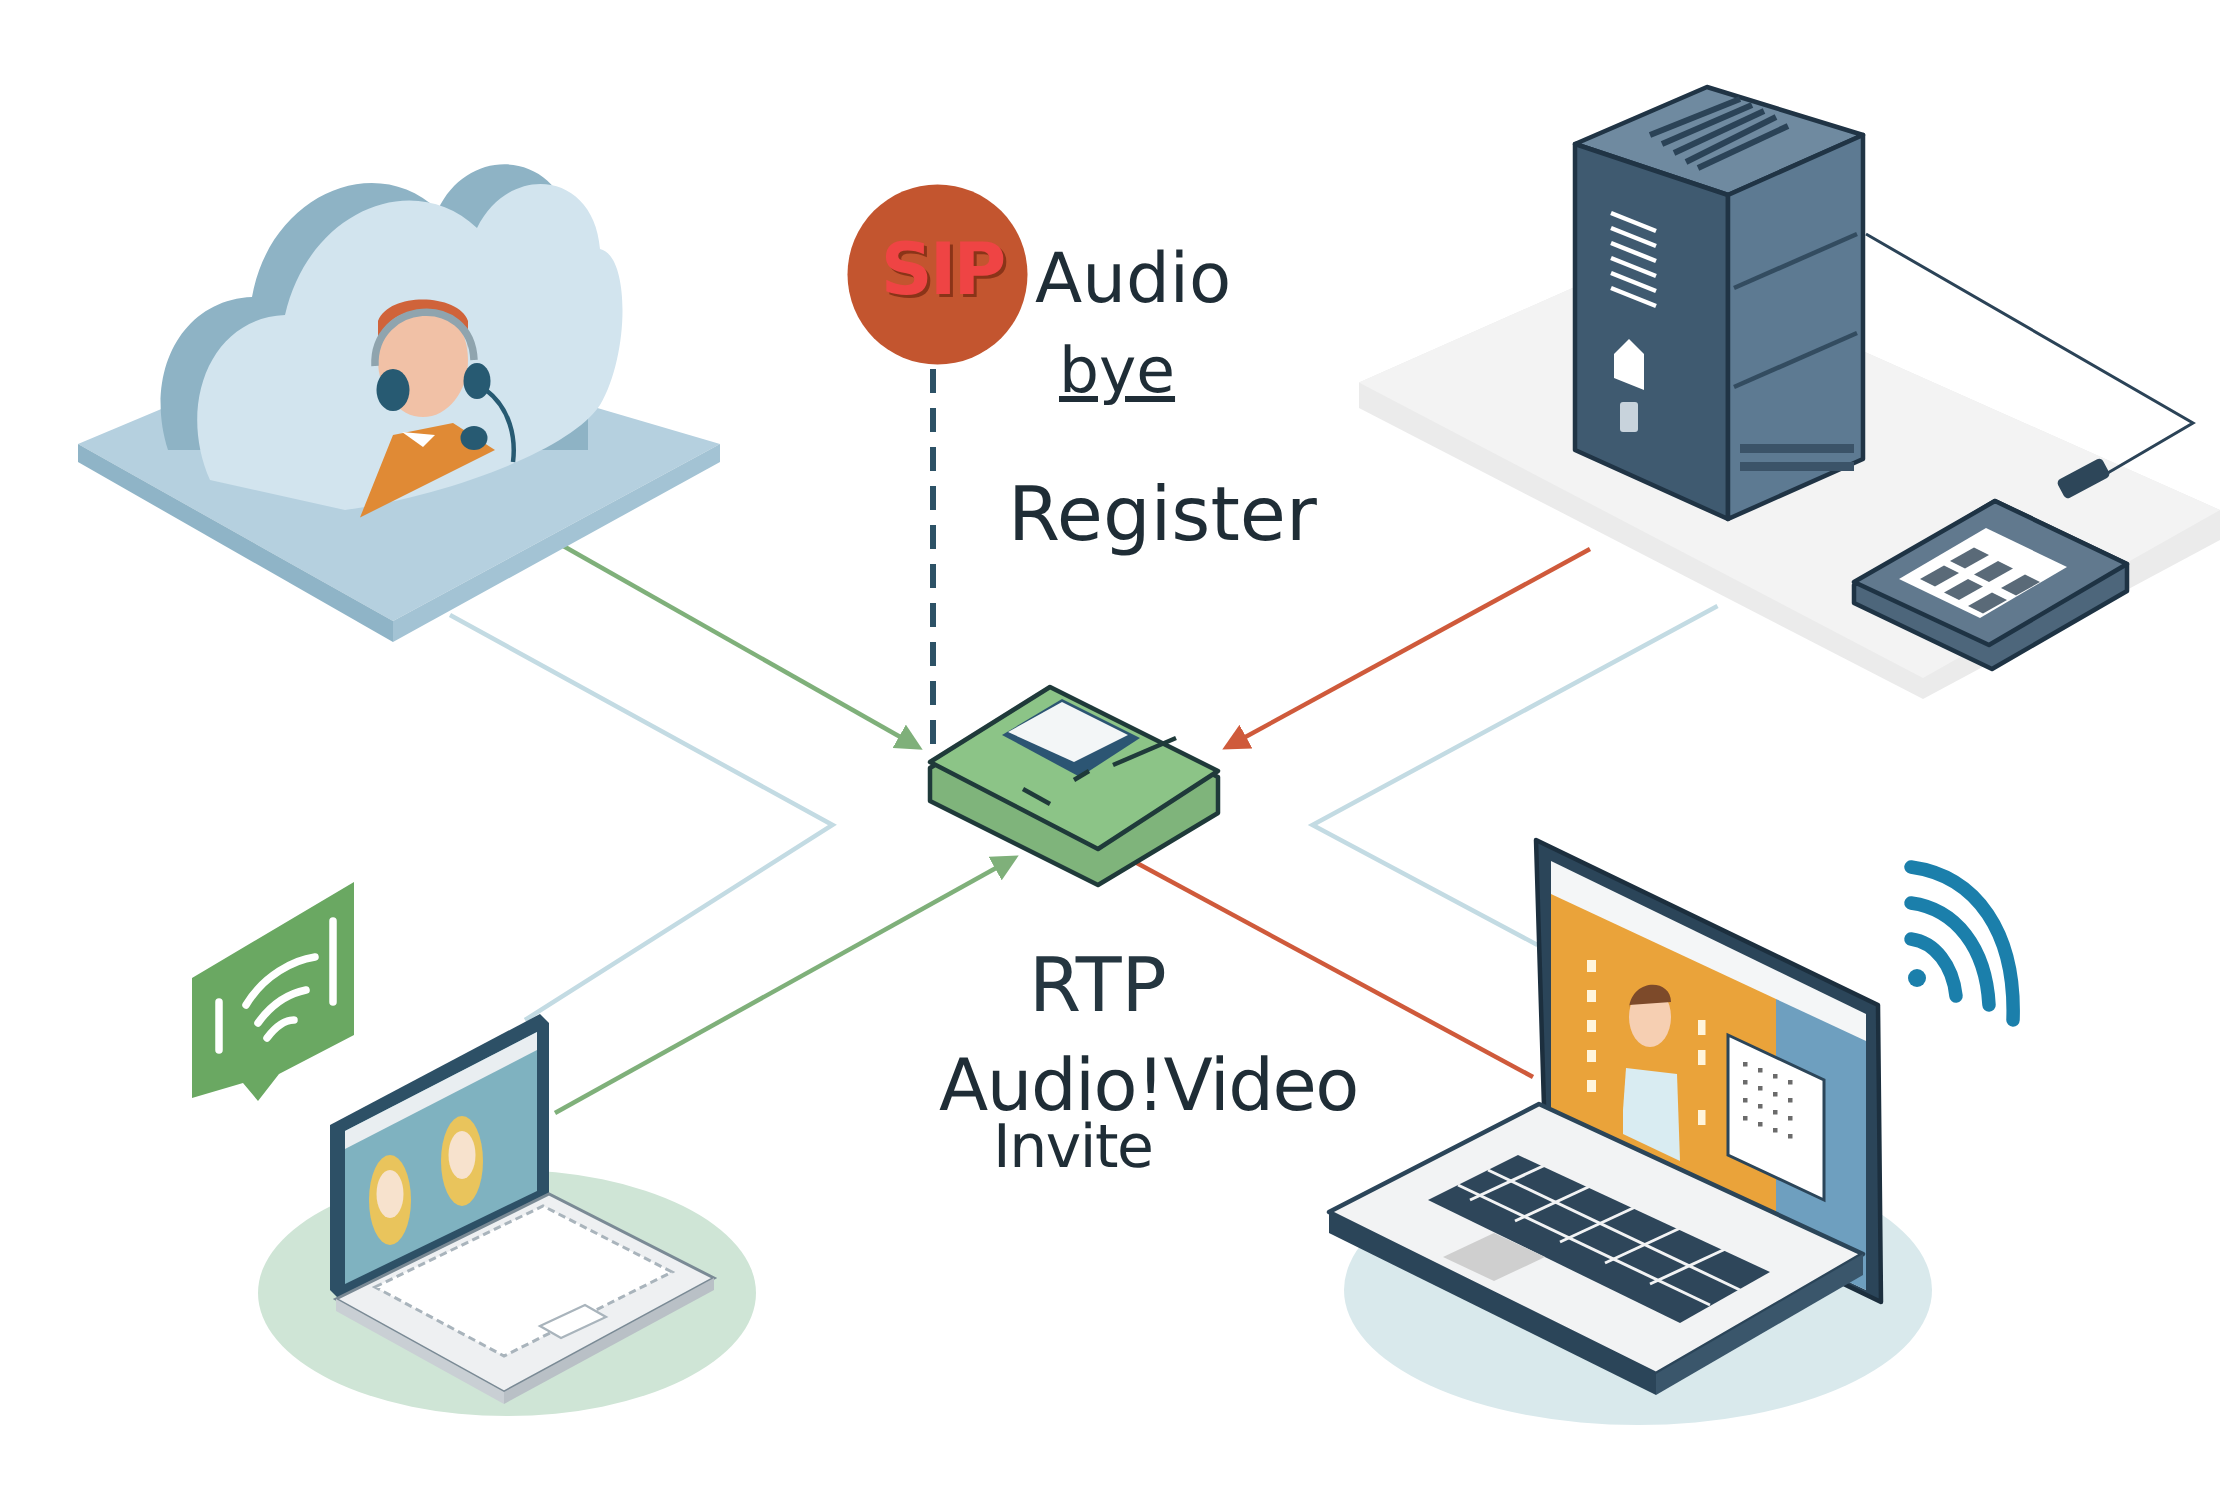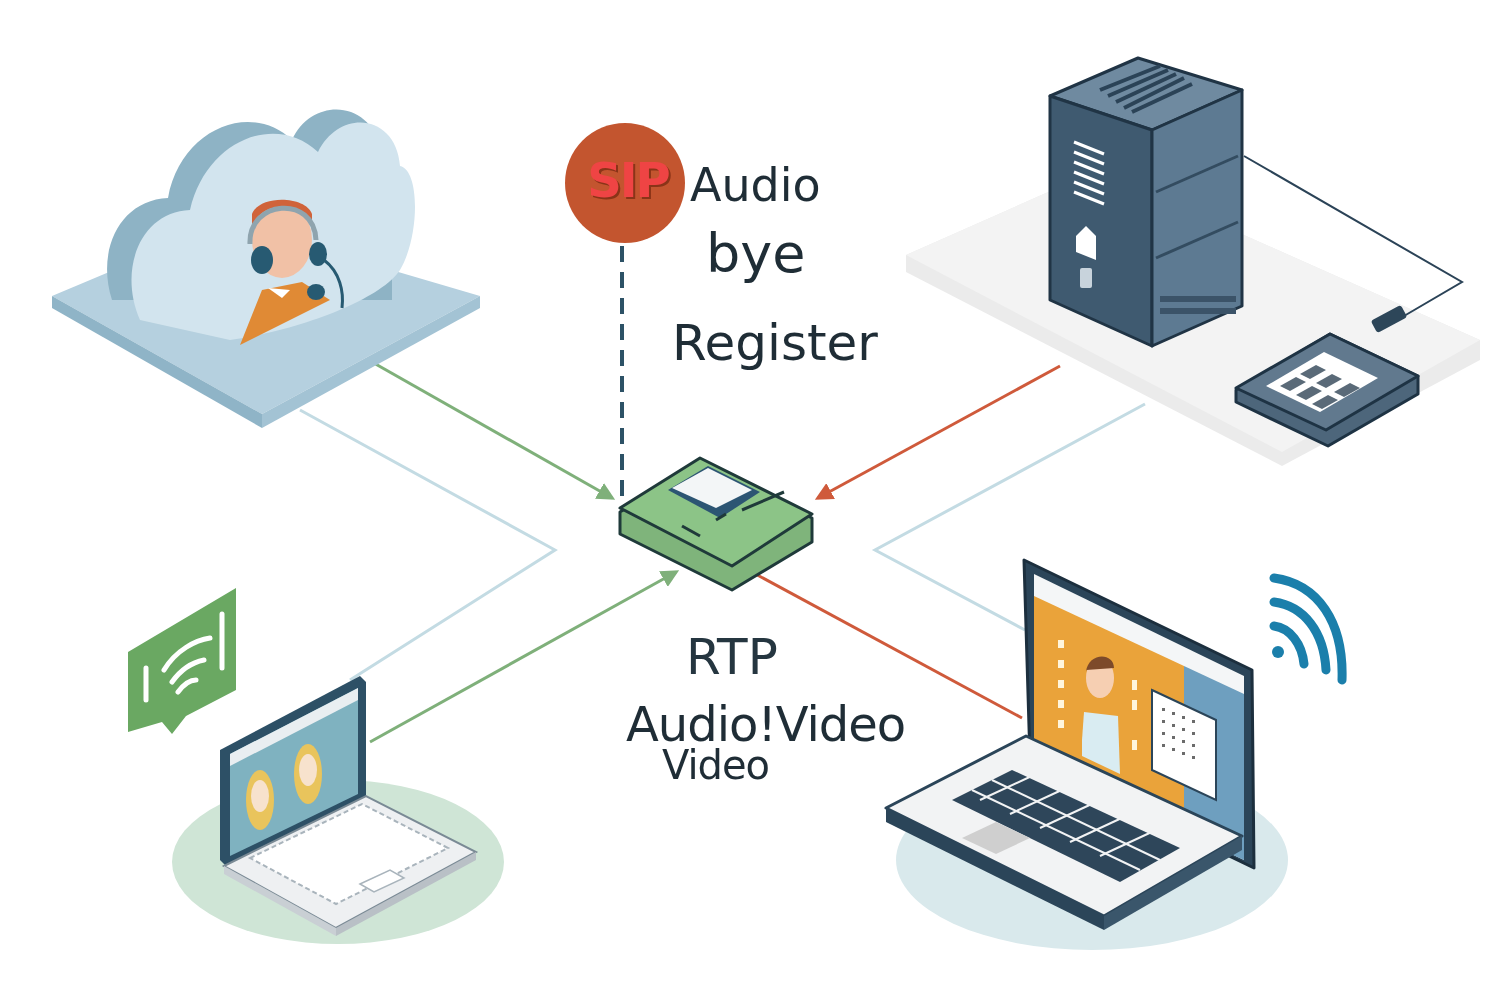--- a/index.html
+++ b/index.html
@@ -1,20 +1,20 @@
 <!DOCTYPE html>
 <html><head>
 <meta charset="utf-8">
 <style>
   html,body{margin:0;padding:0;background:#ffffff;}
   body{width:1492px;height:995px;position:relative;overflow:hidden;font-family:"DejaVu Sans","Liberation Sans",sans-serif;}
   #stage{position:absolute;left:0;top:0;width:1492px;height:995px;}
   .lbl{position:absolute;color:#1f2d36;white-space:nowrap;}
   #sip-invite{left:690px;top:158px;font-size:46px;font-weight:400;}
-  #sip-bye{left:706px;top:222px;font-size:54px;}
+  #sip-bye{left:706px;top:222px;font-size:42px;text-decoration:underline;}
   #sip-register{left:672px;top:314px;font-size:50px;}
   #rtp-title{left:686px;top:628px;font-size:50px;font-weight:400;color:#253640;}
   #rtp-line1{left:626px;top:696px;font-size:48px;font-family:"DejaVu Sans","Liberation Sans",sans-serif;letter-spacing:-1px;}
   #rtp-line2{left:662px;top:742px;font-size:40px;letter-spacing:-1px;}
   #sip-badge-text{position:absolute;left:572px;top:152px;width:112px;text-align:center;font-size:48px;font-weight:700;color:#ef4444;letter-spacing:-2px;text-shadow:2px 2px 0 #8a3418;}
 </style>
 </head>
 <body>
 
 <svg id="stage" viewBox="0 0 1492 995" xmlns="http://www.w3.org/2000/svg">
@@ -207,13 +207,13 @@
     </g>
   </g>
 </svg>
 
 <div id="sip-badge-text">SIP</div>
 <div id="sip-invite" class="lbl">Audio</div>
 <div id="sip-bye" class="lbl">bye</div>
 <div id="sip-register" class="lbl">Register</div>
 <div id="rtp-title" class="lbl">RTP</div>
 <div id="rtp-line1" class="lbl">Audio!Video</div>
-<div id="rtp-line2" class="lbl">Video</div>
+<div id="rtp-line2" class="lbl">Invite</div>
 
 </body></html>

